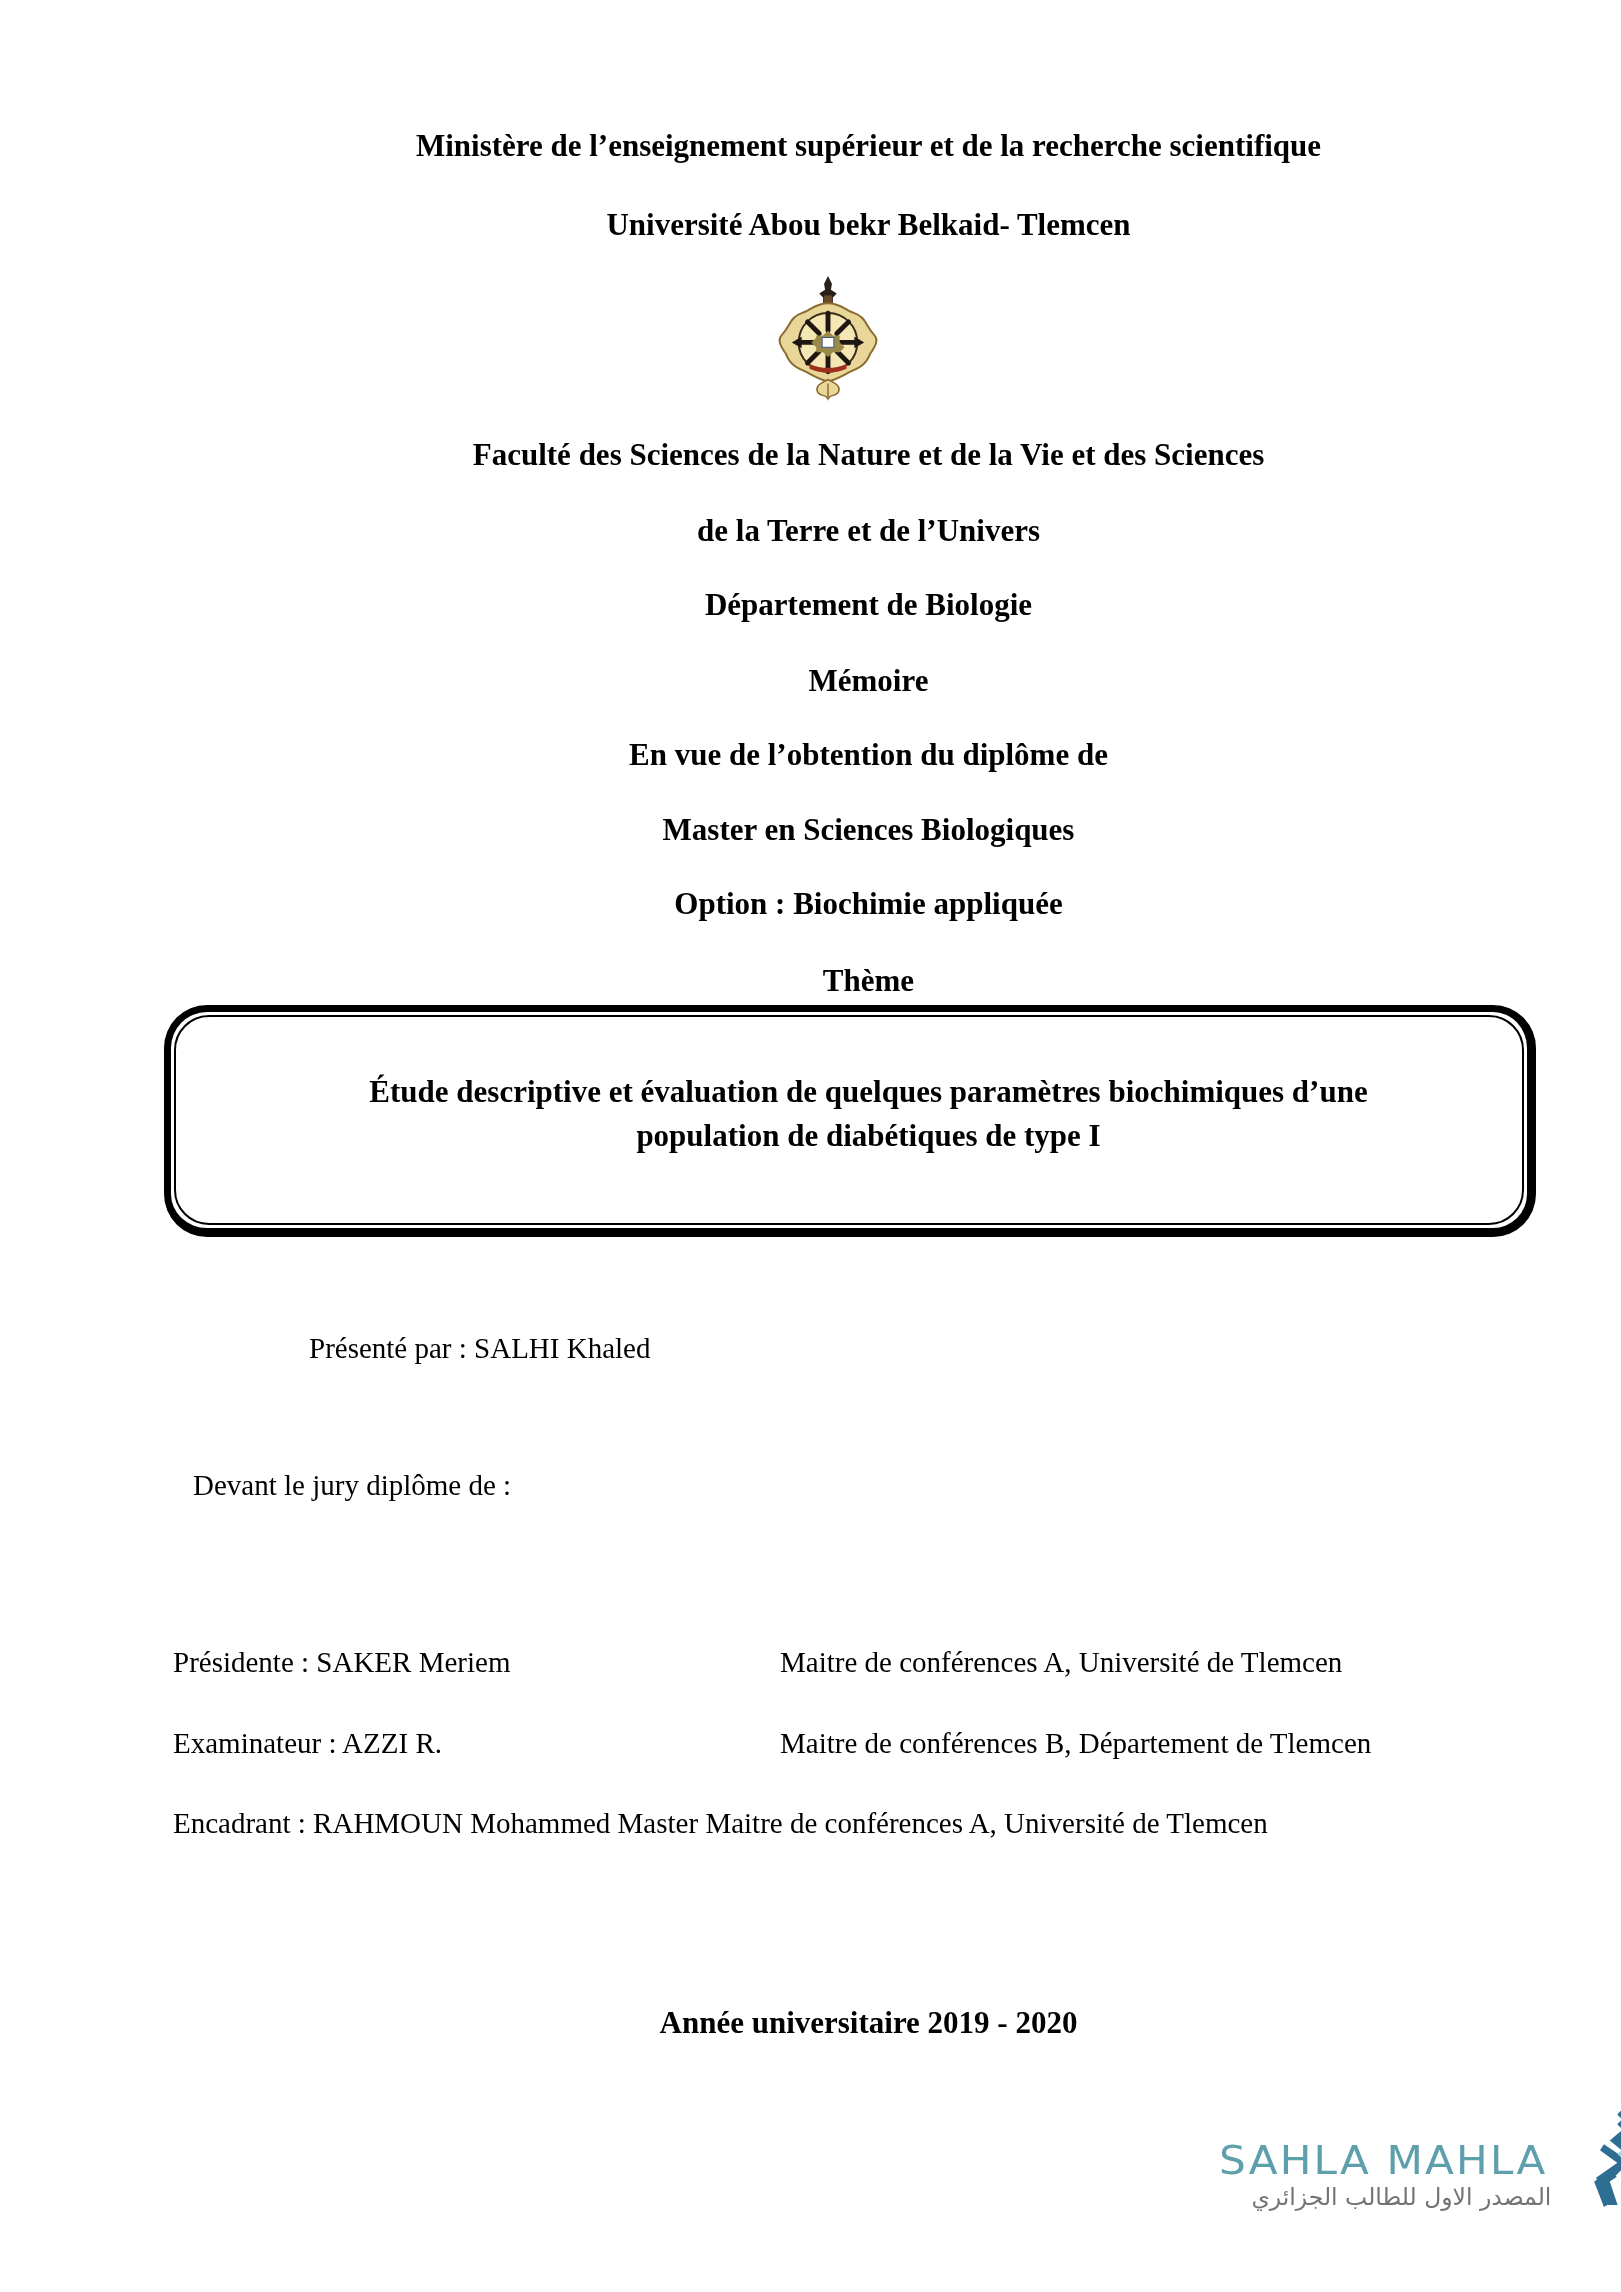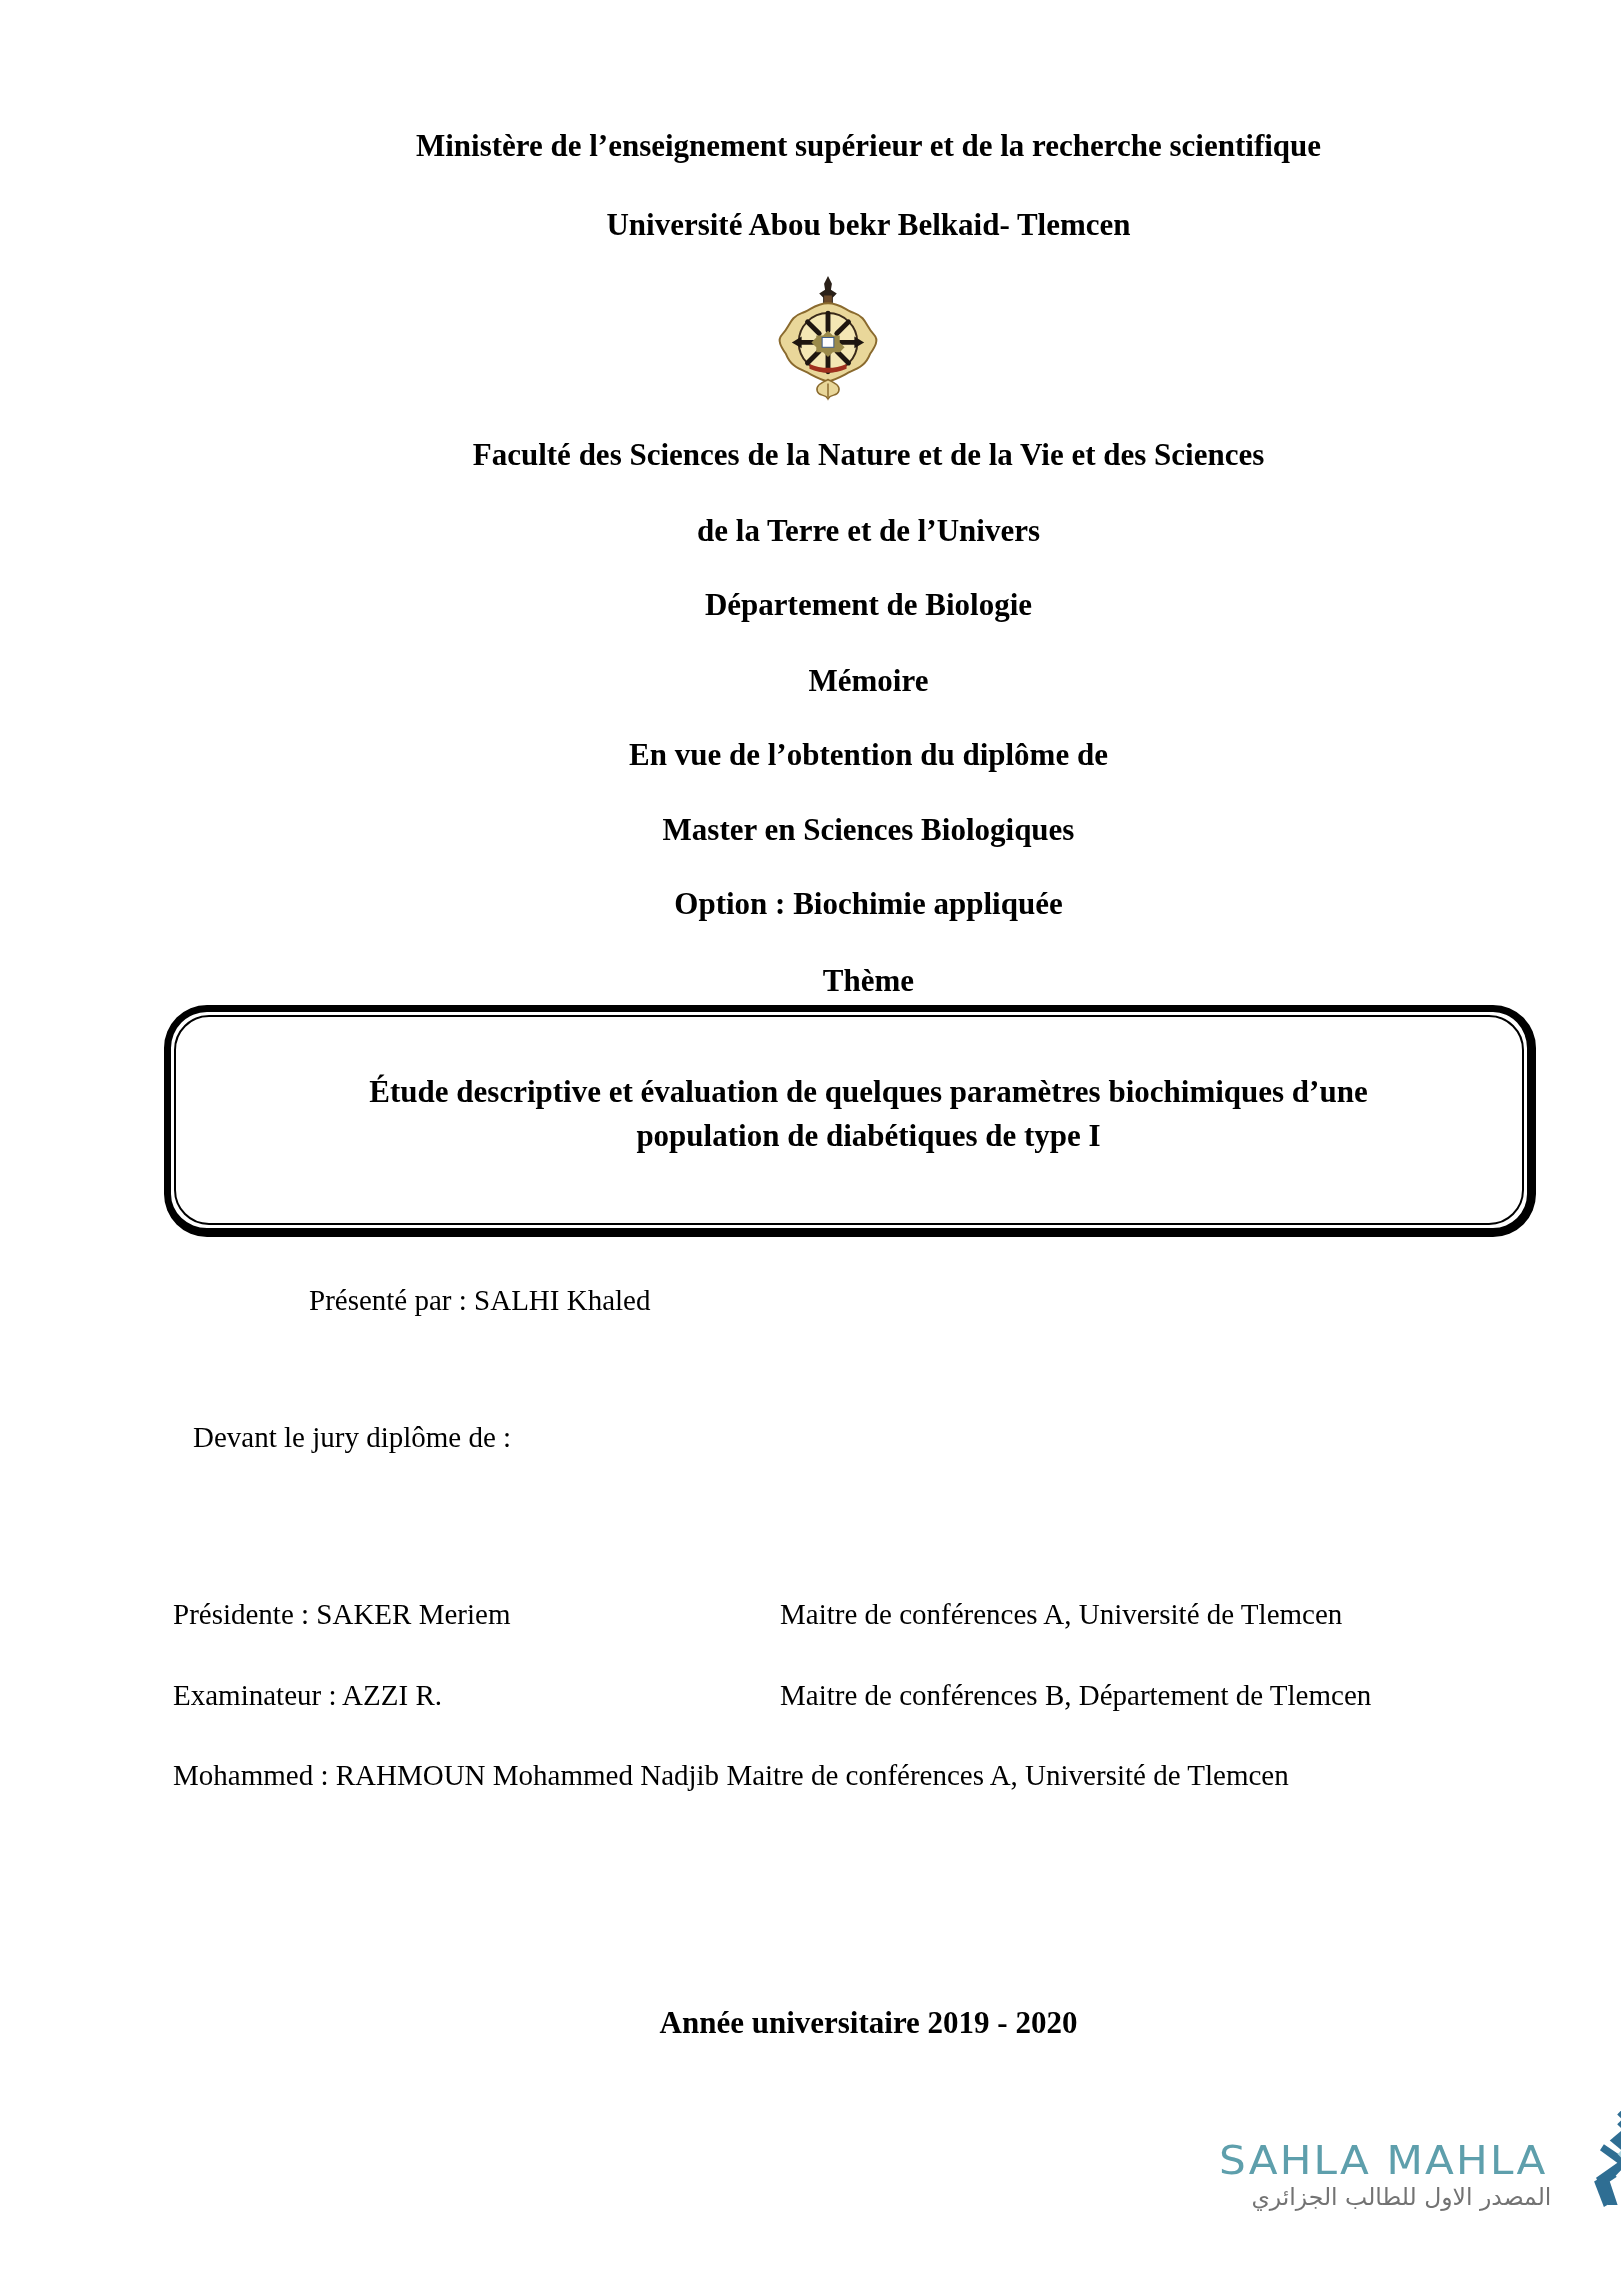--- a/index.html
+++ b/index.html
@@ -1,19 +1,19 @@
 <!DOCTYPE html>
 <html><head>
 <meta charset="utf-8">
 <style>
   html, body { margin:0; padding:0; background:#ffffff; }
   body { width:1621px; height:2293px; position:relative; overflow:hidden; color:#000; }
   .serif { font-family: "Liberation Serif", "DejaVu Serif", serif; }
   .hline { position:absolute; left:0; width:1737px; text-align:center; font-weight:bold; font-size:31px; line-height:31px; white-space:nowrap; }
-  .body-text { position:absolute; font-size:29px; line-height:29px; white-space:nowrap; font-weight:normal; }
+  .body-text { position:absolute; font-size:29px; line-height:29px; white-space:nowrap; font-weight:normal;margin-top:48px; }
   .logo { position:absolute; left:772px; top:274px; width:112px; height:127px; }
   .theme-box { position:absolute; left:164px; top:1005px; width:1372px; height:232px; box-sizing:border-box;
                border:7.8px solid #000; border-radius:43px; border-right-width:9.8px; border-bottom-width:9.8px; }
   .theme-box-inner { position:absolute; left:2.9px; top:2.9px; right:2.9px; bottom:2.9px; border:2px solid #000; border-radius:35px; }
   .title-line { position:absolute; left:0; width:1737px; text-align:center; font-weight:bold; font-size:31px; line-height:31px; white-space:nowrap; }
   .brand { position:absolute; left:1212px; top:2107px; width:449px; height:118px; }
   .brand-name { position:absolute; left:6.9px; top:34px; font-family:"DejaVu Sans", sans-serif; font-size:39px; line-height:39px; letter-spacing:2px; white-space:nowrap; transform:scaleX(1.08); transform-origin:left top; }
   .brand-sub { position:absolute; left:6.9px; top:78px; width:365px; text-align:center; font-family:"DejaVu Sans", sans-serif; font-size:23.5px; line-height:25.5px; white-space:nowrap; direction:rtl; }
   .brand-icon { position:absolute; left:378px; top:3.9px; width:67px; height:98px; }
 </style>
@@ -80,21 +80,21 @@
 <div class="body-text" style="left:193px; top:1423px;">Devant le jury diplôme de :</div>
 
 <div>
   <div class="body-text" style="left:173px; top:1600px;text-align:center;">Présidente : SAKER Meriem</div>
   <div class="body-text" style="left:780px; top:1600px;">Maitre de conférences A, Université de Tlemcen</div>
 
   <div class="body-text" style="left:173px; top:1681px;">Examinateur : AZZI R.</div>
   <div class="body-text" style="left:780px; top:1681px;">Maitre de conférences B, Département de Tlemcen</div>
 
   <div class="body-text" style="left:173px; top:1761px;">
-    <span>Mohammed : RAHMOUN Mohammed Nadjib</span>
+    <span>Encadrant : RAHMOUN Mohammed Master</span>
     <span>Maitre de conférences A, Université de Tlemcen</span>
   </div>
 </div>
 
 <div class="hline" style="top:2007px;">Année universitaire 2019 - 2020</div>
 
 <div class="brand">
   <div class="brand-name" style="color:#5e9fac;">SAHLA MAHLA</div>
   <div class="brand-sub" style="color:#737373;">المصدر الاول للطالب الجزائري</div>
   <div class="brand-icon">

